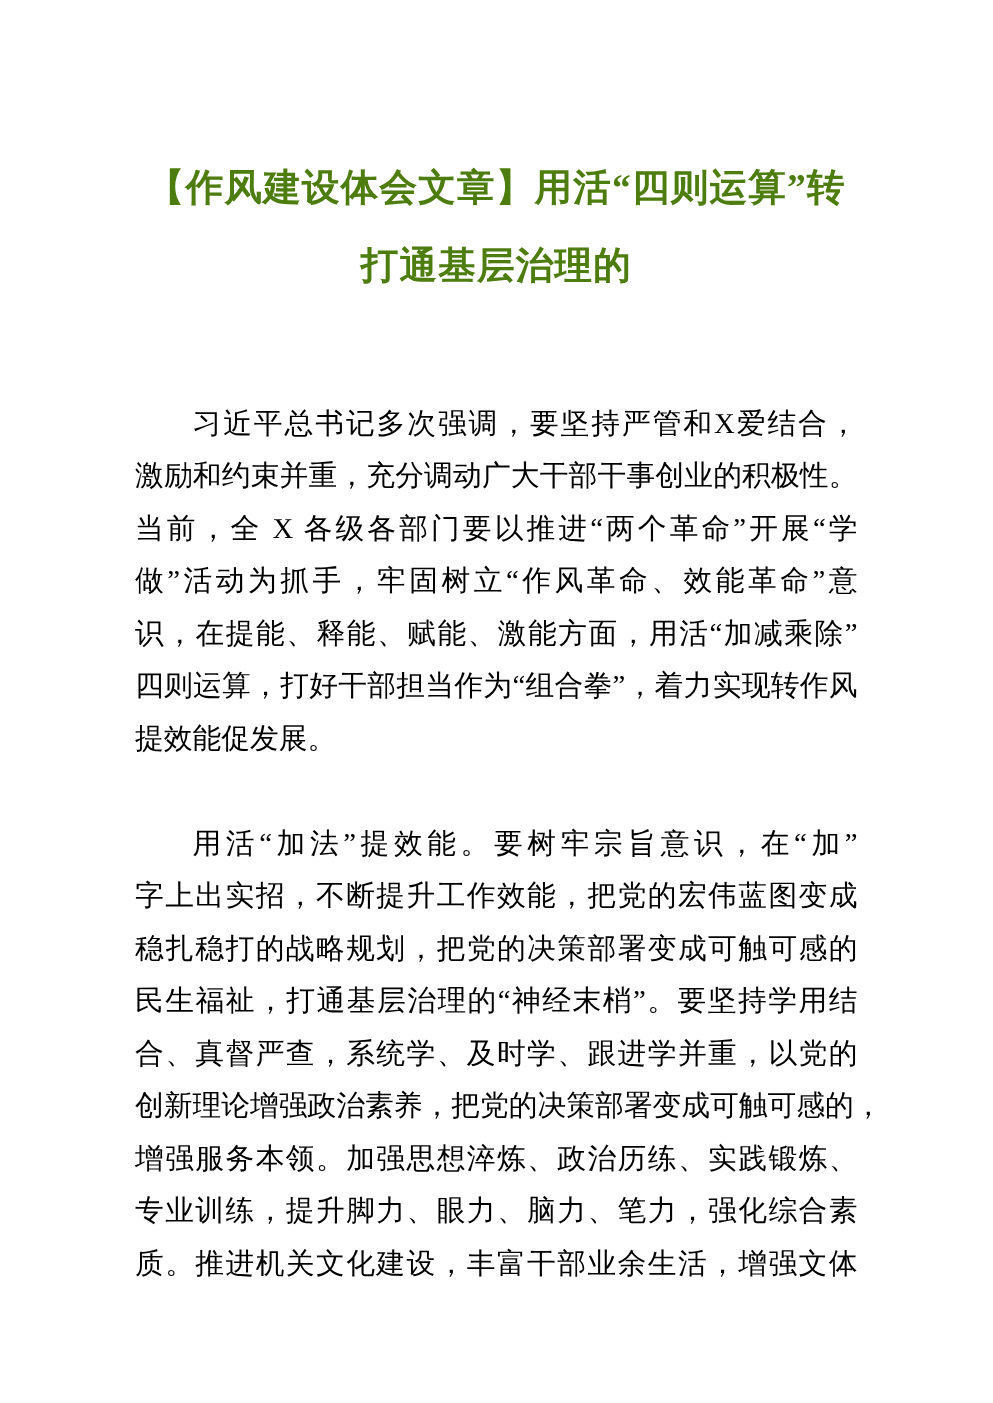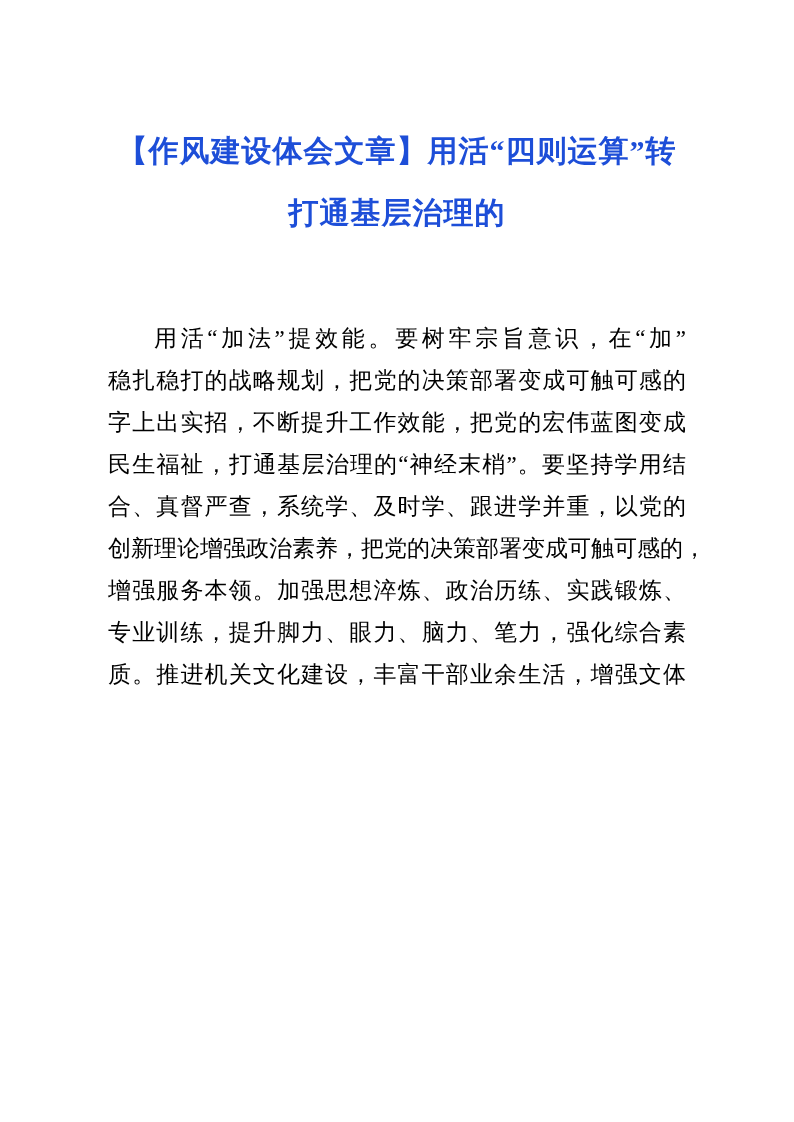--- a/index.html
+++ b/index.html
@@ -16,21 +16,21 @@
     font-family: "Liberation Serif", "DejaVu Serif", serif;
     color: #000000;
   }
   .doc-title {
     margin-top: 120px;
     text-align: center;
     font-size: 30px;
     font-weight: 900;
     line-height: 62px;
     letter-spacing: 1px;
-    color: #1d4ed8;
+    color: #4d7c0f;
   }
   .doc-title .title-line {
     height: 62px;
   }
   .doc-body {
     margin: 74px auto 0 auto;
     width: 578px;
     margin-left: 108px;
     font-size: 23px;
     line-height: 42px;
@@ -58,23 +58,32 @@
 </head>
 <body>
 
 <div class="page">
   <div class="doc-title">
     <div class="title-line">【作风建设体会文章】用活“四则运算”转</div>
     <div class="title-line">打通基层治理的</div>
   </div>
   <div class="doc-body">
       <div class="paragraph">
+        <div class="text-line first-line">习近平总书记多次强调，要坚持严管和X爱结合，</div>
+        <div class="text-line">激励和约束并重，充分调动广大干部干事创业的积极性。</div>
+        <div class="text-line">当前，全 X 各级各部门要以推进“两个革命”开展“学</div>
+        <div class="text-line">做”活动为抓手，牢固树立“作风革命、效能革命”意</div>
+        <div class="text-line">识，在提能、释能、赋能、激能方面，用活“加减乘除”</div>
+        <div class="text-line">四则运算，打好干部担当作为“组合拳”，着力实现转作风</div>
+        <div class="text-line flush-left">提效能促发展。</div>
+      </div>
+      <div class="paragraph">
         <div class="text-line first-line">用活“加法”提效能。要树牢宗旨意识，在“加”</div>
+        <div class="text-line">字上出实招，不断提升工作效能，把党的宏伟蓝图变成</div>
         <div class="text-line">稳扎稳打的战略规划，把党的决策部署变成可触可感的</div>
-        <div class="text-line">字上出实招，不断提升工作效能，把党的宏伟蓝图变成</div>
         <div class="text-line">民生福祉，打通基层治理的“神经末梢”。要坚持学用结</div>
         <div class="text-line">合、真督严查，系统学、及时学、跟进学并重，以党的</div>
         <div class="text-line">创新理论增强政治素养，把党的决策部署变成可触可感的，</div>
         <div class="text-line">增强服务本领。加强思想淬炼、政治历练、实践锻炼、</div>
         <div class="text-line">专业训练，提升脚力、眼力、脑力、笔力，强化综合素</div>
         <div class="text-line">质。推进机关文化建设，丰富干部业余生活，增强文体</div>
       </div>
     </div>
 </div>
 

